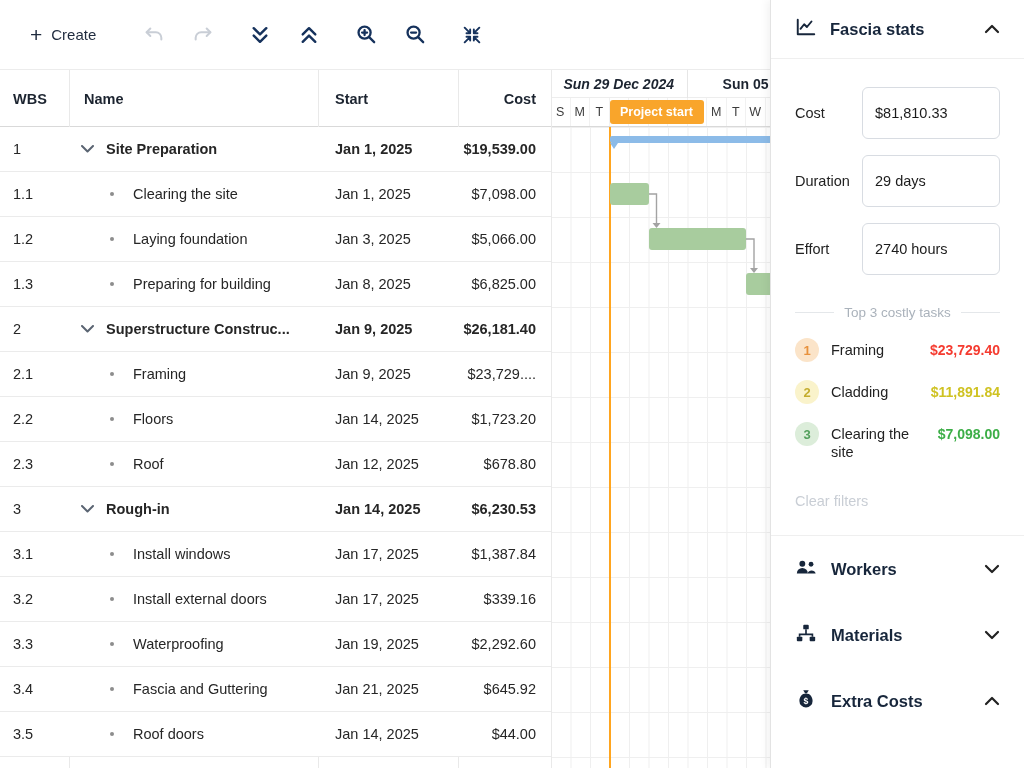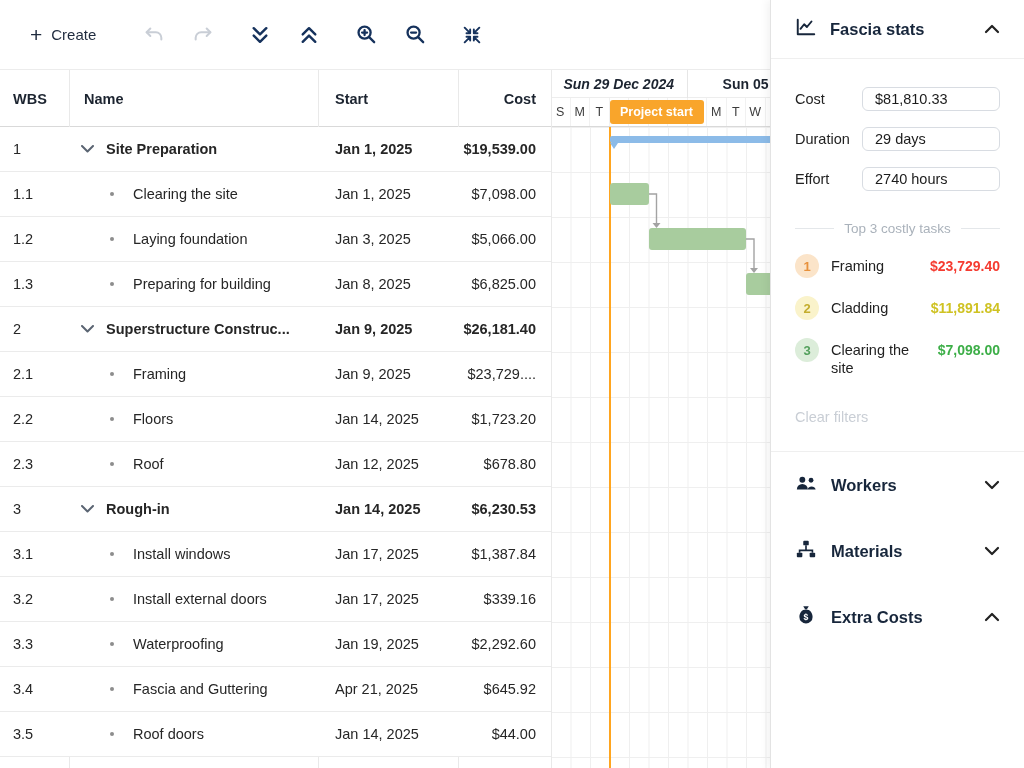--- a/index.html
+++ b/index.html
@@ -83,21 +83,21 @@
   .sidebar { position:absolute; left:770px; top:0; width:254px; height:768px; background:#fff;
     border-left:1px solid #e3e3e3; box-shadow:-3px 0 8px rgba(0,0,0,.05); z-index:10; }
   .sb-header { height:59px; display:flex; align-items:center; padding:0 24px;
     border-bottom:1px solid #efefef; }
   .sb-title { font-size:16.5px; font-weight:700; color:#17263b; margin-left:13px; flex:1; }
   .sb-chev { display:inline-flex; cursor:pointer; }
 
   .sb-body { padding:12px 24px 0; }
   .stat-row { display:flex; align-items:center; justify-content:space-between; margin-top:16px; }
   .stat-label { font-size:14.5px; color:#222; }
-  .stat-box { width:138px; height:24px; border:1px solid #d8dce2; border-radius:6px;
+  .stat-box { width:138px; height:52px; border:1px solid #d8dce2; border-radius:6px;
     display:flex; align-items:center; padding-left:12px; font-size:14.5px; color:#1c1c1c;
     background:#fff; }
 
   .top-head { display:flex; align-items:center; gap:10px; margin:30px 0 4px;
     color:#aab2bb; font-size:13.5px; white-space:nowrap; }
   .top-head .line { flex:1; height:1px; background:#e4e7ea; }
 
   .task-row { display:flex; align-items:flex-start; margin-top:18px; }
   .rank { width:24px; height:24px; border-radius:50%; font-size:13px; font-weight:700;
     display:flex; align-items:center; justify-content:center; flex:0 0 auto; margin-right:12px; }
@@ -325,21 +325,21 @@
       </div>
       <div class="c c-start">Jan 19, 2025</div>
       <div class="c c-cost">$2,292.60</div>
     </div>
     <div class="t-row">
       <div class="c c-wbs">3.4</div>
       <div class="c c-name">
         <span class="bullet"></span>
         <span class="nm">Fascia and Guttering</span>
       </div>
-      <div class="c c-start">Apr 21, 2025</div>
+      <div class="c c-start">Jan 21, 2025</div>
       <div class="c c-cost">$645.92</div>
     </div>
     <div class="t-row">
       <div class="c c-wbs">3.5</div>
       <div class="c c-name">
         <span class="bullet"></span>
         <span class="nm">Roof doors</span>
       </div>
       <div class="c c-start">Jan 14, 2025</div>
       <div class="c c-cost">$44.00</div>

